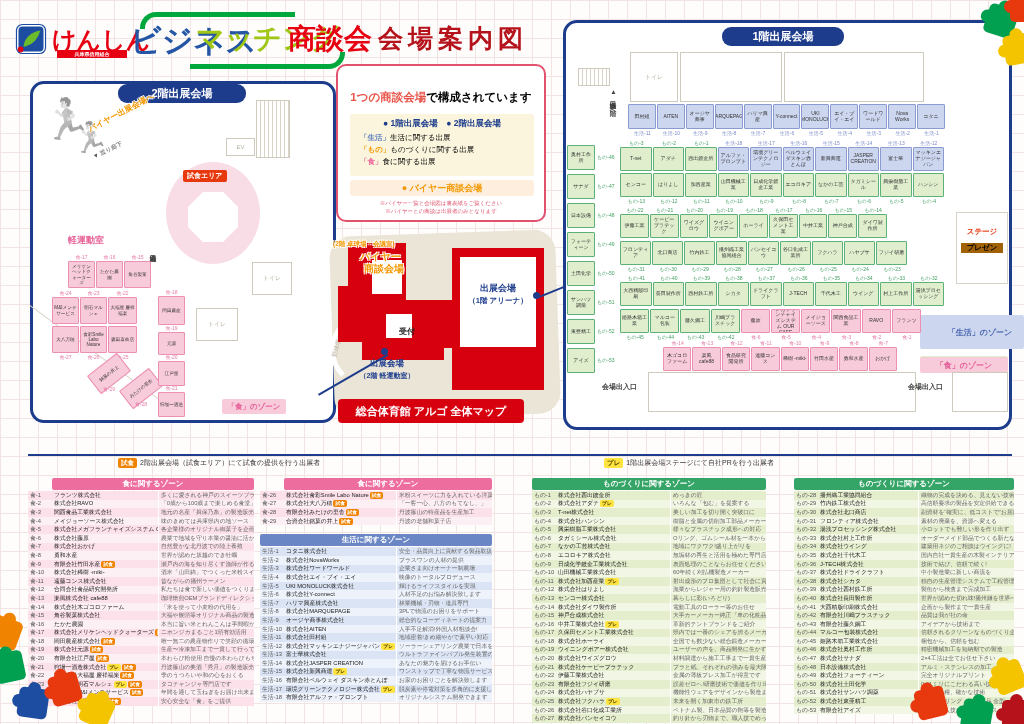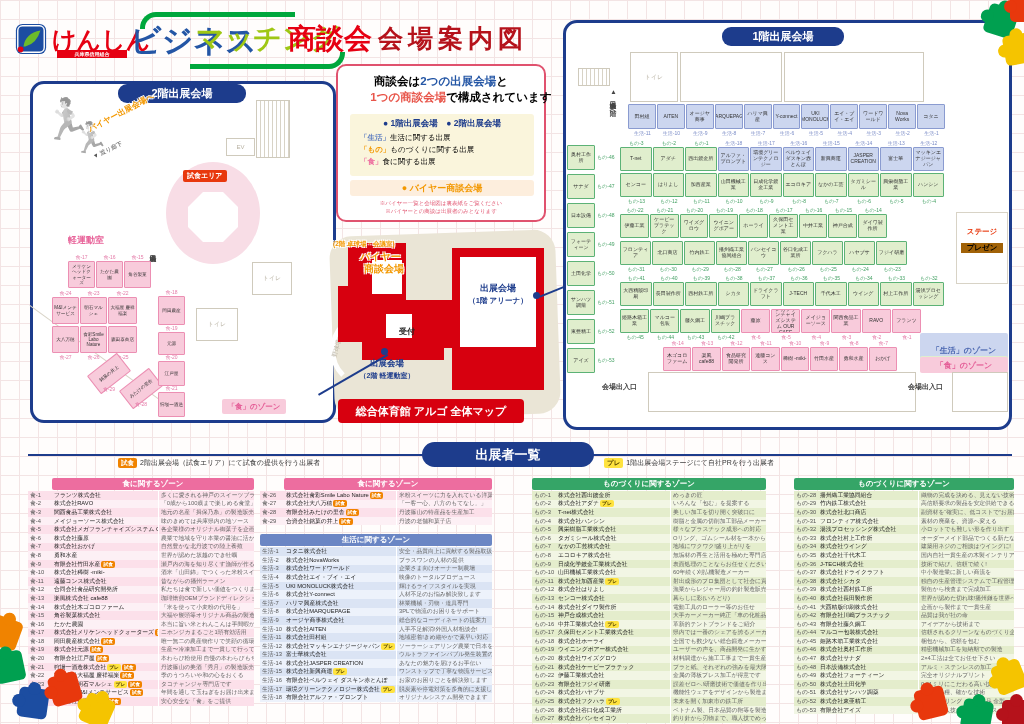--- a/index.html
+++ b/index.html
@@ -138,22 +138,21 @@
       <div class="bnum t-k" style="left: 158px; width: 27px; top: 289px;">食-18</div>
       <div class="booth z-k" style="left: 158px; top: 332px; width: 27px; height: 23px; font-size: 4.6px;">元源</div>
       <div class="bnum t-k" style="left: 158px; width: 27px; top: 325px;">食-19</div>
       <div class="booth z-k" style="left: 158px; top: 361px; width: 27px; height: 25px; font-size: 4.6px;">江戸屋</div>
       <div class="bnum t-k" style="left: 158px; width: 27px; top: 354px;">食-20</div>
       <div class="booth z-k" style="left: 158px; top: 392px; width: 27px; height: 25px; font-size: 4.6px;">狩場一酒造</div>
       <div class="bnum t-k" style="left: 158px; width: 27px; top: 385px;">食-21</div>
     </div>
 
   <div class="xbox">
-    <div class="xline" style="top:8px;"><span>商談会は</span><span style="color:#2456a5">2つの出展会場</span><span>と</span></div>
-    <div class="xline" style="top:24px;margin-left:20px;"><span style="color:#e8554a">1つの商談会場</span><span>で構成されています</span></div>
+    <div class="xline" style="top:24px;"><span style="color:#e8554a">1つの商談会場</span><span>で構成されています</span></div>
     <div class="beige">
       <div style="text-align:center;color:#1d3c8c;font-weight:bold;font-size:8.5px;padding-top:4px;">● 1階出展会場　● 2階出展会場</div>
       <div style="padding:3px 0 0 10px;"><span style="color:#5b7cc0;font-weight:bold;">「生活」</span><span>生活に関する出展</span></div>
       <div style="padding:2px 0 0 10px;"><span style="color:#f39800;font-weight:bold;">「もの」</span><span>ものづくりに関する出展</span></div>
       <div style="padding:2px 0 0 10px;"><span style="color:#ed6d9f;font-weight:bold;">「食」</span><span>食に関する出展</span></div>
     </div>
     <div class="obox">● バイヤー商談会場</div>
     <div class="xnote" style="top:134px;">※バイヤー一覧と会場図は裏表紙をご覧ください</div>
     <div class="xnote" style="top:142px;">※バイヤーとの商談は出展者のみとなります</div>
   </div>
@@ -186,21 +185,21 @@
   <div class="pill" style="left:722px;top:27px;width:122px;height:19px;font-size:11px;line-height:19px;">1階出展会場</div>
   <div class="room roomlbl" style="left:630px;top:52px;width:48px;height:50px;font-size:6px;">トイレ</div>
   <div class="room" style="left:680px;top:52px;width:102px;height:50px;"></div>
   <div class="room" style="left:784px;top:52px;width:140px;height:50px;"></div>
   <div class="stairs" style="left:578px;top:68px;width:30px;height:16px;"></div>
   <div class="abs vtext" style="left:608px;top:88px;font-size:6.5px;color:#444;font-weight:bold;">▲ 会場出入口 ２階へ</div>
   <div class="abs" style="left:956px;top:212px;width:50px;height:70px;border:1px solid #d8d3c6;background:#fff;text-align:center;">
     <div style="color:#e8380d;font-weight:bold;font-size:7.5px;margin-top:14px;">ステージ</div>
     <div style="background:#a16207;font-weight:bold;font-size:7.5px;margin:6px 4px 0 4px;">プレゼン</div>
   </div>
-  <div class="lg lg-s" style="left:920px;top:333px;width:88px;height:34px;">「生活」のゾーン</div>
+  <div class="lg lg-s" style="left:920px;top:315px;width:88px;height:34px;padding-left:16px;">「生活」のゾーン</div>
   <div class="lg lg-m" style="left:920px;top:336px;width:88px;height:16px;">「もの」のゾーン</div>
   <div class="lg lg-k" style="left:920px;top:357px;width:88px;height:16px;">「食」のゾーン</div>
   <div class="room" style="left:648px;top:372px;width:268px;height:40px;"></div>
   <div class="room" style="left:952px;top:372px;width:56px;height:40px;"></div>
   <div class="abs" style="left:602px;top:382px;font-size:7px;color:#444;font-weight:bold;">会場出入口</div>
   <div class="abs" style="left:908px;top:382px;font-size:7px;color:#444;font-weight:bold;">会場出入口</div>
   <div id="f1-booths">
       <div class="booth z-s" style="left: 628px; top: 104px; width: 27.9091px; height: 25px;">田村組</div>
       <div class="bnum t-s" style="left: 628px; width: 28.9091px; top: 130px;">生活-11</div>
       <div class="booth z-s" style="left: 656.909px; top: 104px; width: 27.9091px; height: 25px;">AITEN</div>
@@ -367,21 +366,20 @@
       <div class="bnum t-m" style="left: 597px; top: 270px;">もの-50</div>
       <div class="booth z-m" style="left: 567px; top: 290px; width: 28px; height: 25px;">サンハツ調薬</div>
       <div class="bnum t-m" style="left: 597px; top: 299px;">もの-51</div>
       <div class="booth z-m" style="left: 567px; top: 319px; width: 28px; height: 25px;">東亜精工</div>
       <div class="bnum t-m" style="left: 597px; top: 328px;">もの-52</div>
       <div class="booth z-m" style="left: 567px; top: 348px; width: 28px; height: 25px;">アイズ</div>
       <div class="bnum t-m" style="left: 597px; top: 357px;">もの-53</div>
     </div>
 
   <div class="bandline"></div>
-  <div class="pill" style="left:422px;top:442px;width:172px;height:25px;font-size:13px;line-height:25px;border-radius:13px;">出展者一覧</div>
   <div class="note" style="left:118px;top:458px;">
     <span class="bg bg2 bgt">試食</span>
     <span>2階出展会場（試食エリア）にて試食の提供を行う出展者</span>
   </div>
   <div class="note" style="left:604px;top:458px;">
     <span class="bg bg2 bgp">プレ</span>
     <span>1階出展会場ステージにて自社PRを行う出展者</span>
   </div>
   <div class="exh-col" style="left:28px;width:226px;">
       <div class="exh-sec">

